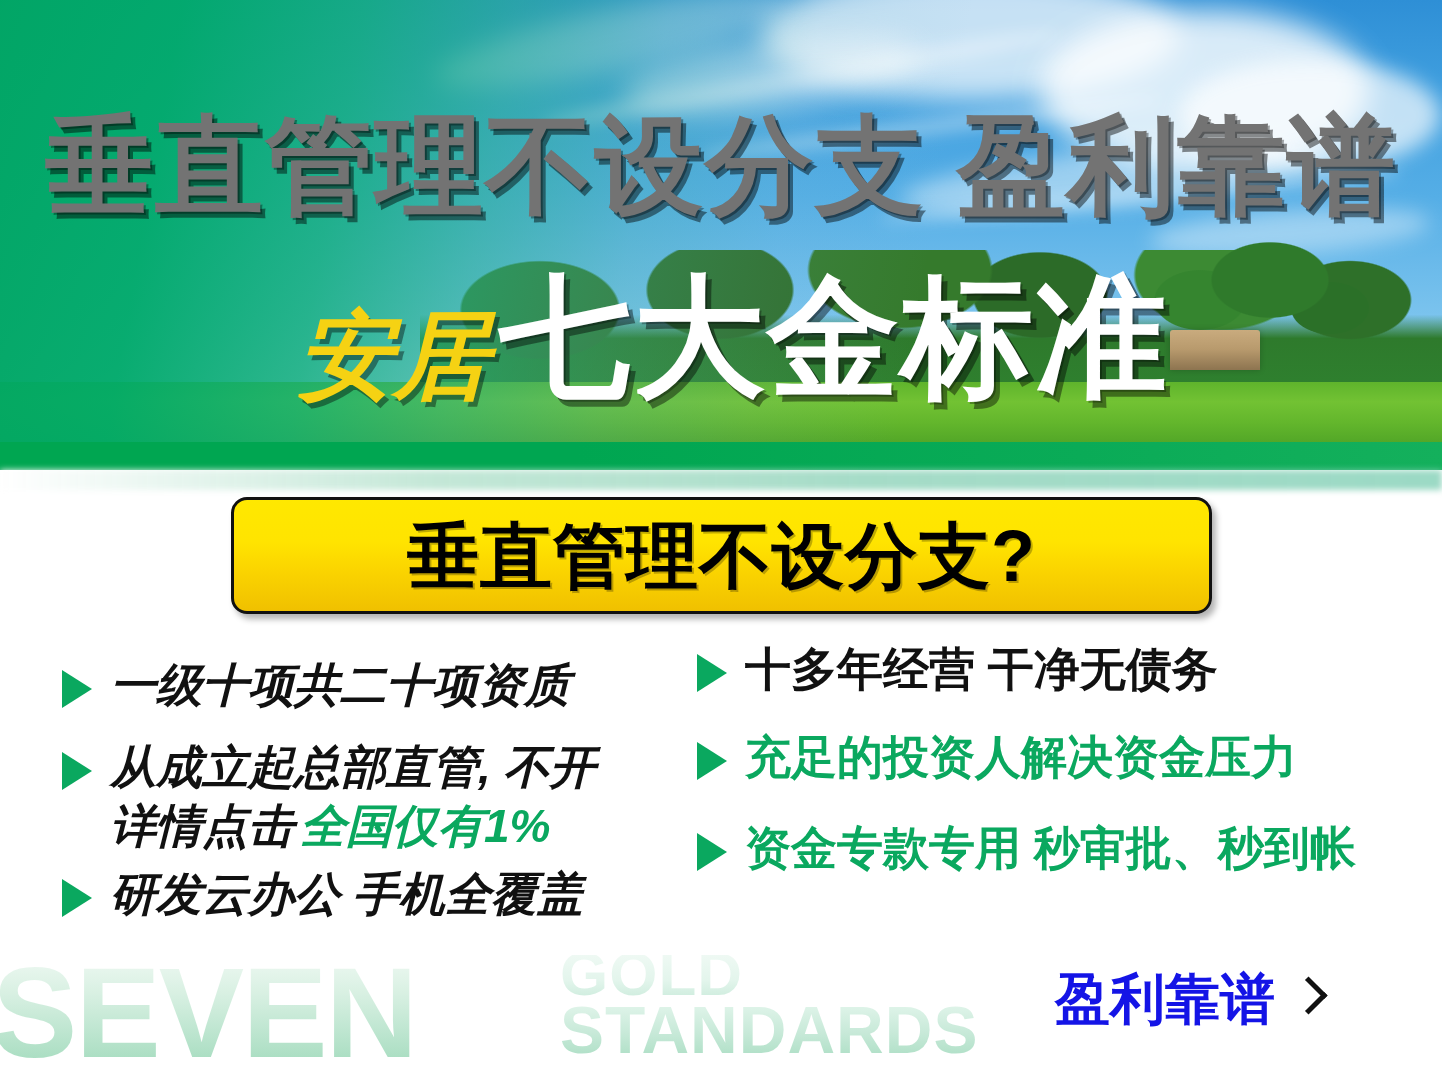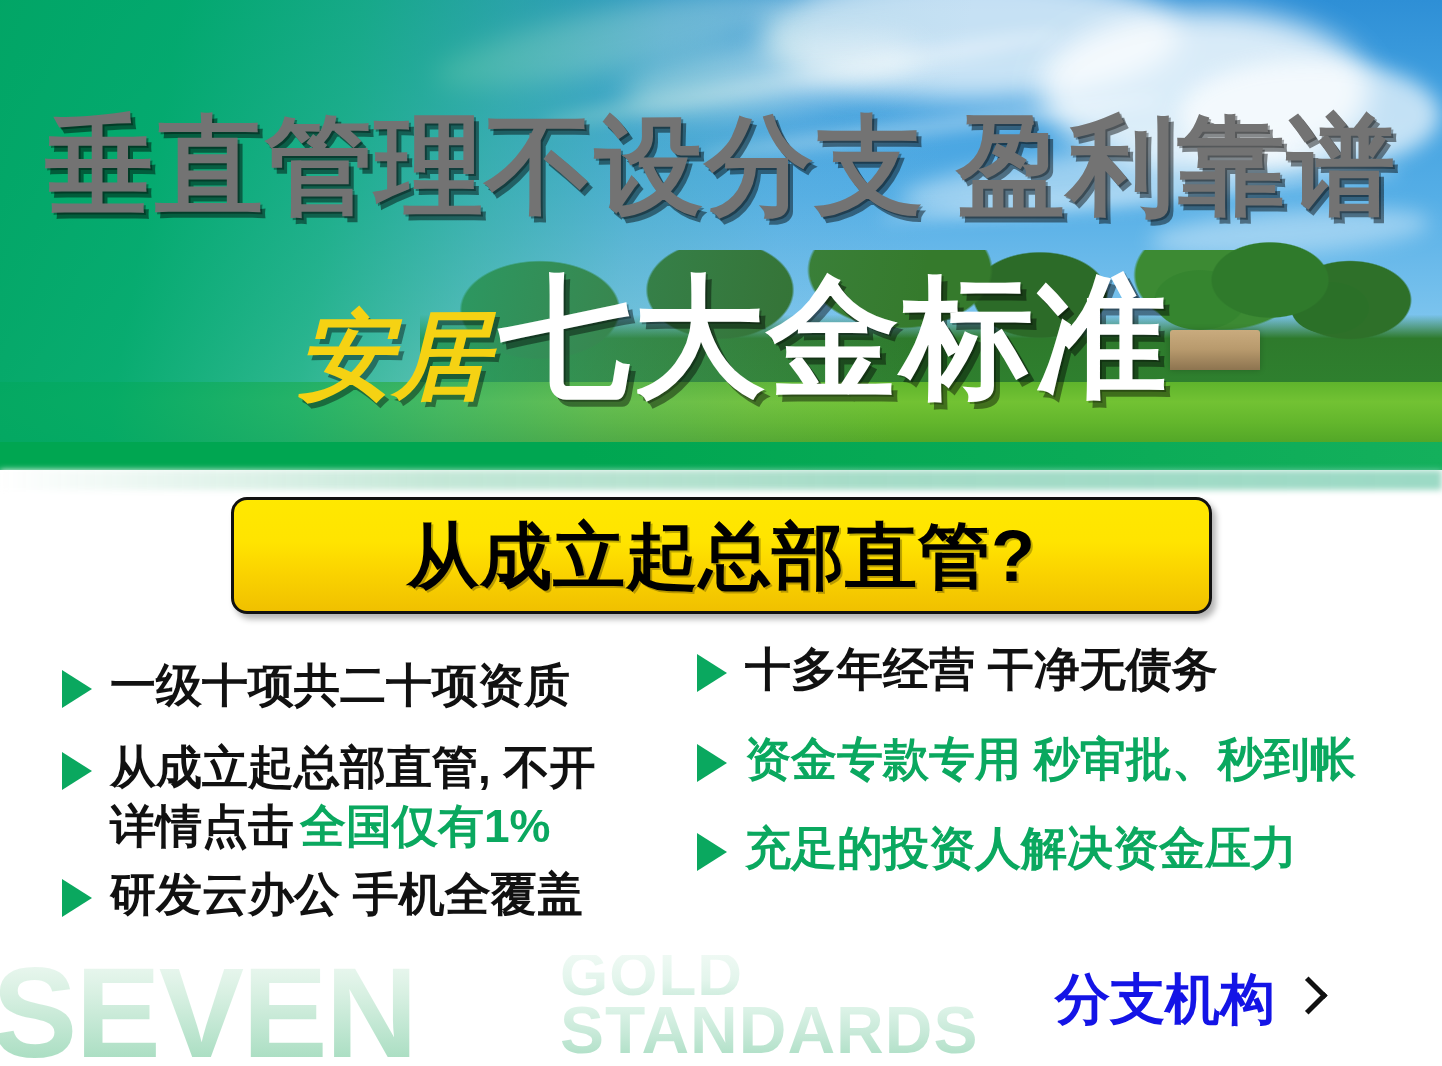--- a/index.html
+++ b/index.html
@@ -140,21 +140,21 @@
   }
   .wm-standards{
     position:absolute;left:560px;top:42px;
     font-size:66px;font-weight:bold;line-height:1;letter-spacing:1px;
     background:linear-gradient(180deg,#e6f7ee 0%,#c7e9d8 55%,#a9ddc2 100%);
     -webkit-background-clip:text;background-clip:text;color:transparent;
   }
 
   
   .features{position:absolute;left:0;top:640px;width:1442px;height:340px;}
-  .col-left{position:absolute;left:62px;top:0;width:620px;}
+  .col-left{position:absolute;left:62px;top:0;width:620px;font-style:italic;}
   .col-right{position:absolute;left:697px;top:0;width:710px;}
 
   .feat{display:flex;align-items:flex-start;margin-bottom:10px;}
   .tri{
     flex:0 0 auto;width:0;height:0;margin-top:14px;margin-right:18px;
     border-top:19px solid transparent;border-bottom:19px solid transparent;
     border-left:30px solid #0aa85f;
   }
   .feat-body{flex:1 1 auto;}
   .feat-line{
@@ -215,21 +215,21 @@
 
     <div class="headline">垂直管理不设分支 盈利靠谱</div>
 
     <div class="subline">
       <span class="sub-anju">安居</span><span class="sub-main">七大金标准</span>
     </div>
   </div>
   <div class="hero-fade" style="position:absolute;top:470px;left:0;"></div>
 
   <div class="yellow-banner">
-    <span class="yellow-banner-text">从成立起总部直管?</span>
+    <span class="yellow-banner-text">垂直管理不设分支?</span>
   </div>
 
   <div class="watermark">
     <div class="wm-seven">SEVEN</div>
     <div class="wm-gold">GOLD</div>
     <div class="wm-standards">STANDARDS</div>
   </div>
 
   <div class="features">
 
@@ -261,35 +261,35 @@
 
     <div class="col-right">
 
       <div class="feat row-r1">
         <span class="tri"></span>
         <span class="feat-body">
           <div class="feat-line">十多年经营  干净无债务</div>
         </span>
       </div>
 
+      <div class="feat row-r2">
+        <span class="tri"></span>
+        <span class="feat-body">
+          <div class="feat-line green">充足的投资人解决资金压力</div>
+        </span>
+      </div>
+
       <div class="feat row-r3">
         <span class="tri"></span>
         <span class="feat-body">
           <div class="feat-line green">资金专款专用  秒审批、秒到帐</div>
         </span>
       </div>
 
-      <div class="feat row-r2">
-        <span class="tri"></span>
-        <span class="feat-body">
-          <div class="feat-line green">充足的投资人解决资金压力</div>
-        </span>
-      </div>
-
     </div>
   </div>
 
   <div class="cta">
-    <span class="cta-text">分支机构</span>
+    <span class="cta-text">盈利靠谱</span>
     <span class="cta-chevron"></span>
   </div>
 
 </div>
 
 </body></html>

